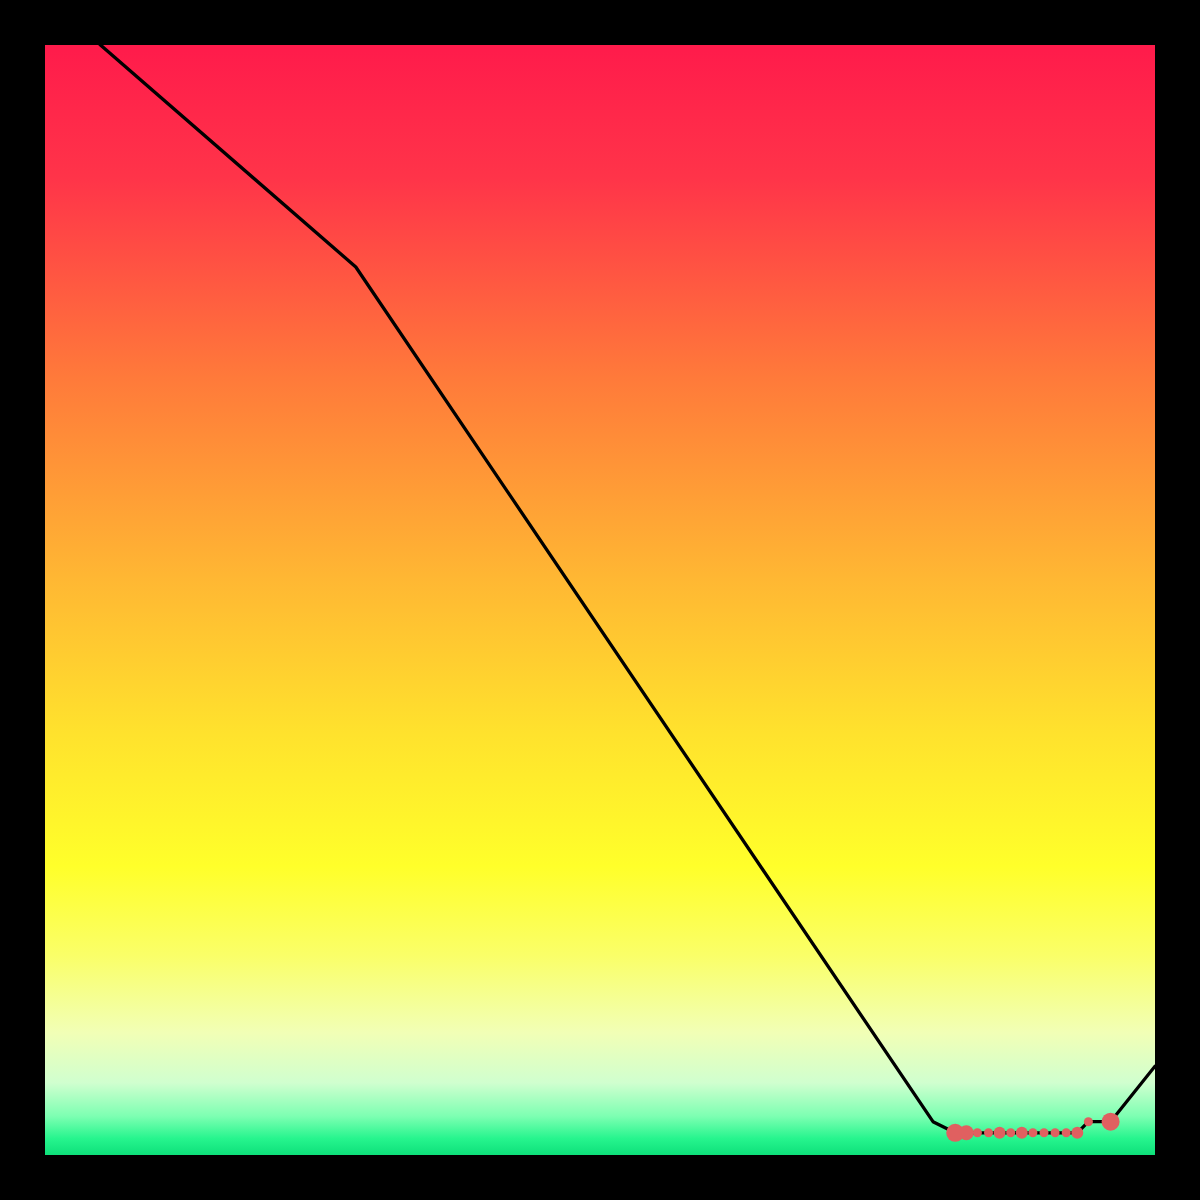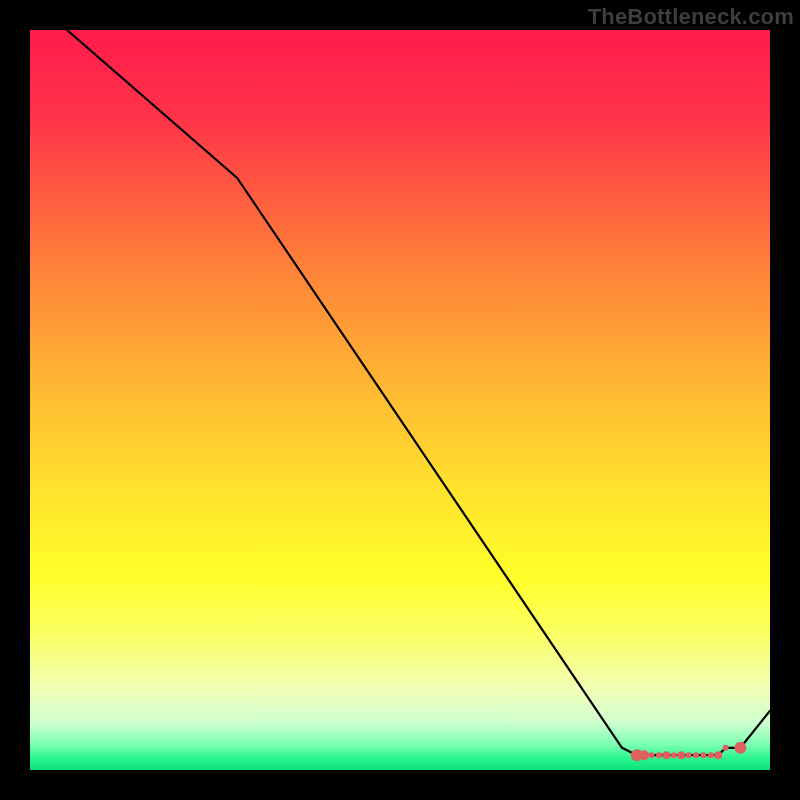--- a/index.html
+++ b/index.html
@@ -26,21 +26,20 @@
     top: 30px;
     width: 740px;
     height: 740px;
   }
   svg { display: block; }
 </style>
 </head>
 <body>
 
 <div class="container">
-  <div class="watermark">TheBottleneck.com</div>
   <div class="plot">
     <svg id="svg" width="740" height="740" viewBox="0 0 740 740">
       <defs>
         <linearGradient id="bg-grad" x1="0" y1="0" x2="0" y2="1">
             <stop offset="0.00%" stop-color="#ff1b4b"></stop>
             <stop offset="12.00%" stop-color="#ff3449"></stop>
             <stop offset="30.00%" stop-color="#ff7a3a"></stop>
             <stop offset="48.00%" stop-color="#ffb733"></stop>
             <stop offset="62.00%" stop-color="#ffe22d"></stop>
             <stop offset="74.00%" stop-color="#ffff2a"></stop>

